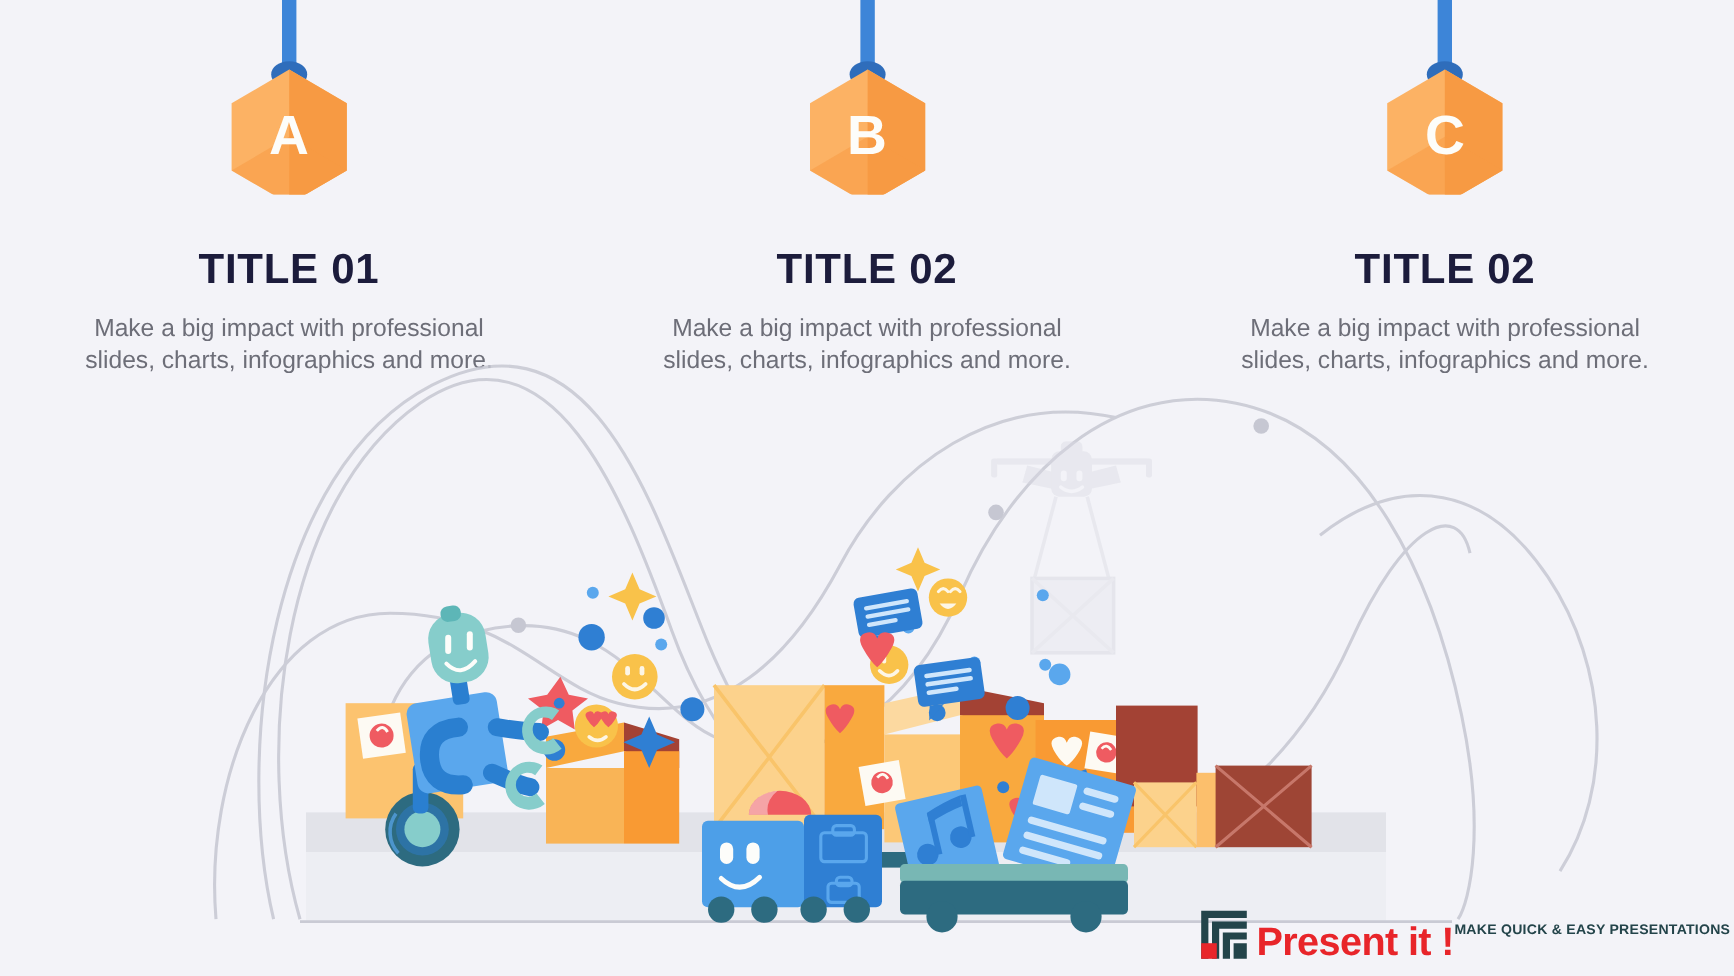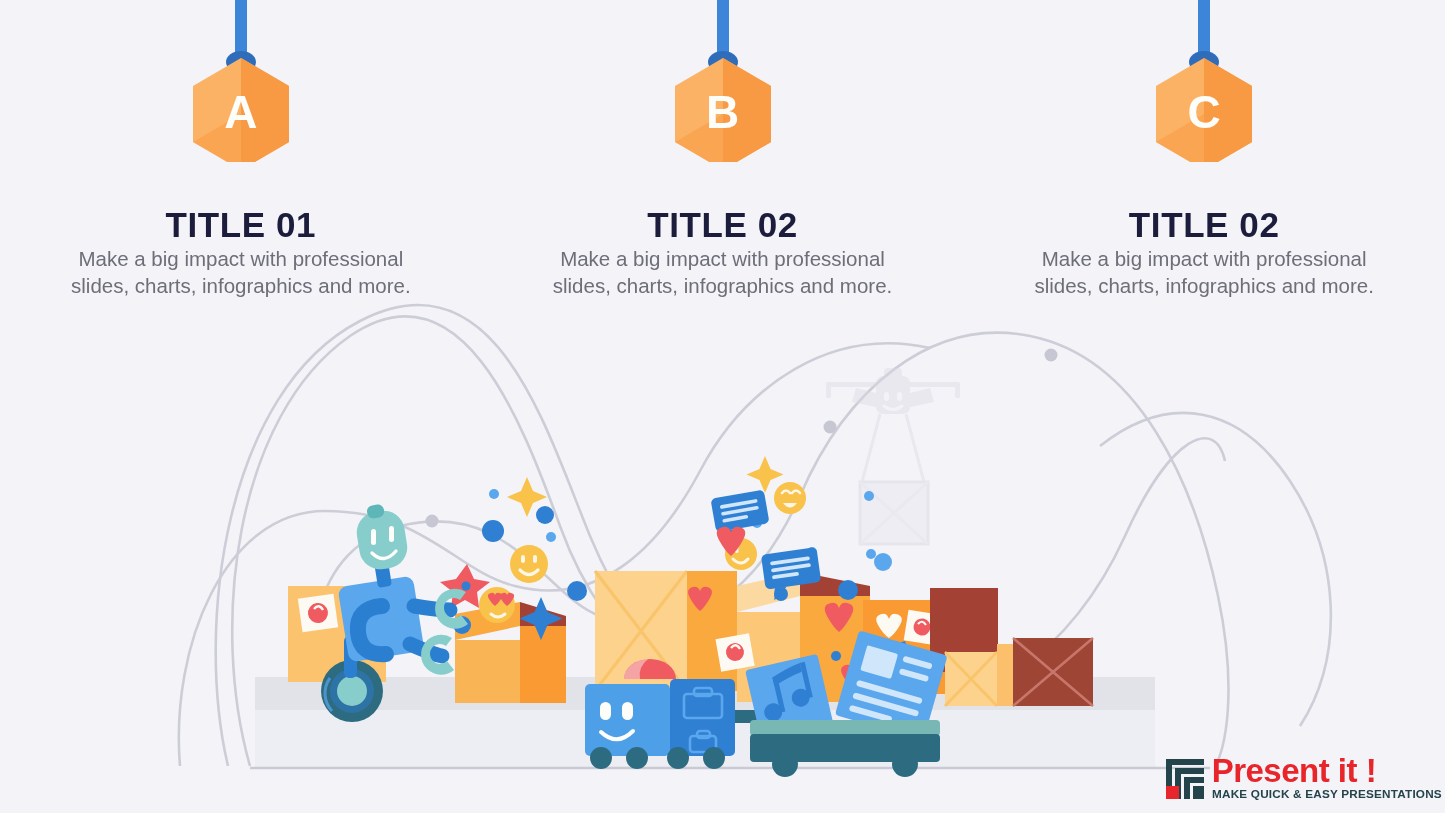--- a/index.html
+++ b/index.html
@@ -64,20 +64,21 @@
   
   .col-title {
     margin-top: 43px;
     font-size: 35px;
     font-weight: bold;
     letter-spacing: 0.6px;
     color: #1c1c3c;
     text-align: center;
   }
   .col-desc {
+    margin-top: 15px;
     font-size: 20.5px;
     line-height: 27px;
     color: #6d6e78;
     text-align: center;
     max-width: 340px;
   }
 
   
   .illustration {
     position: absolute;
@@ -93,21 +94,20 @@
     position: absolute;
     right: 8px;
     bottom: 12px;
     display: flex;
     align-items: flex-end;
     height: 56px;
   }
   .logo-mark { margin-right: 6px; }
   .logo-text-wrap {
     display: flex;
-    flex-direction: column;
     justify-content: flex-end;
   }
   .logo-word {
     font-size: 33px;
     font-weight: bold;
     color: #e8252a;
     line-height: 33px;
     letter-spacing: -0.5px;
     white-space: nowrap;
   }

